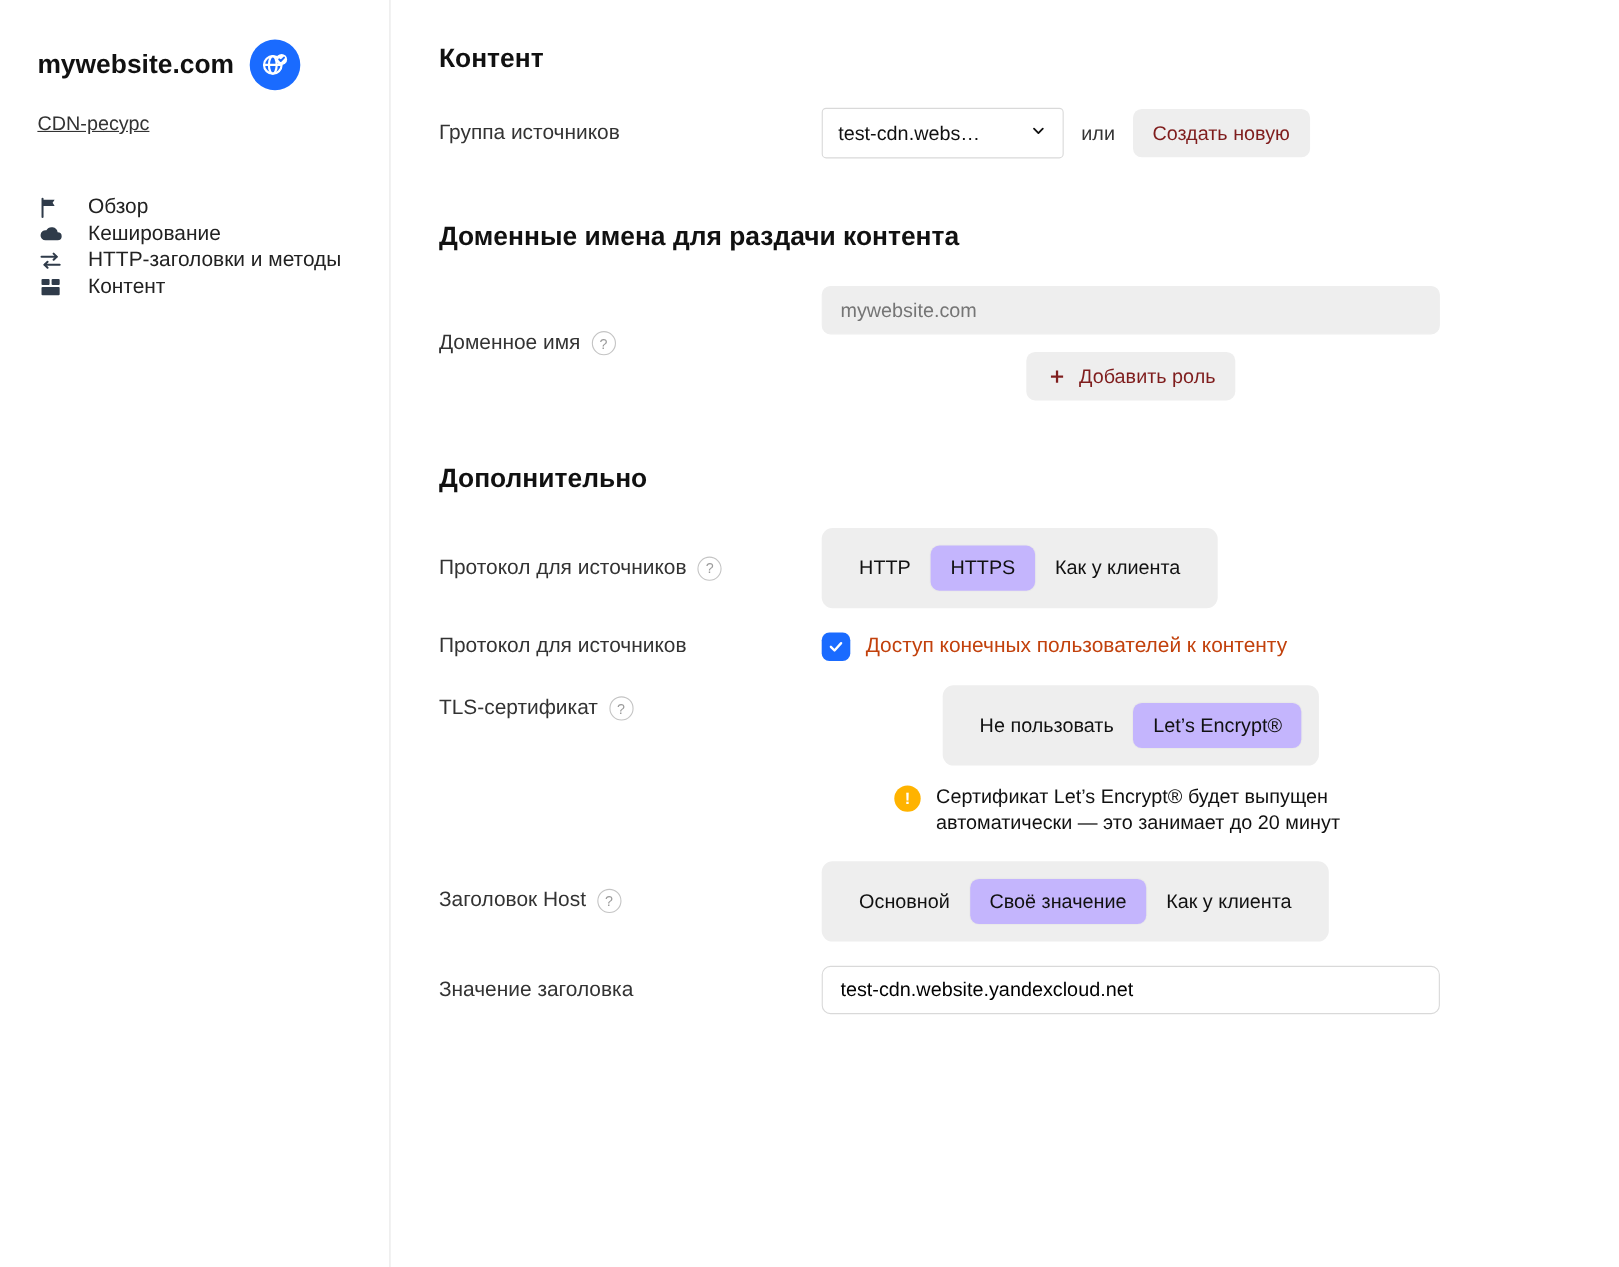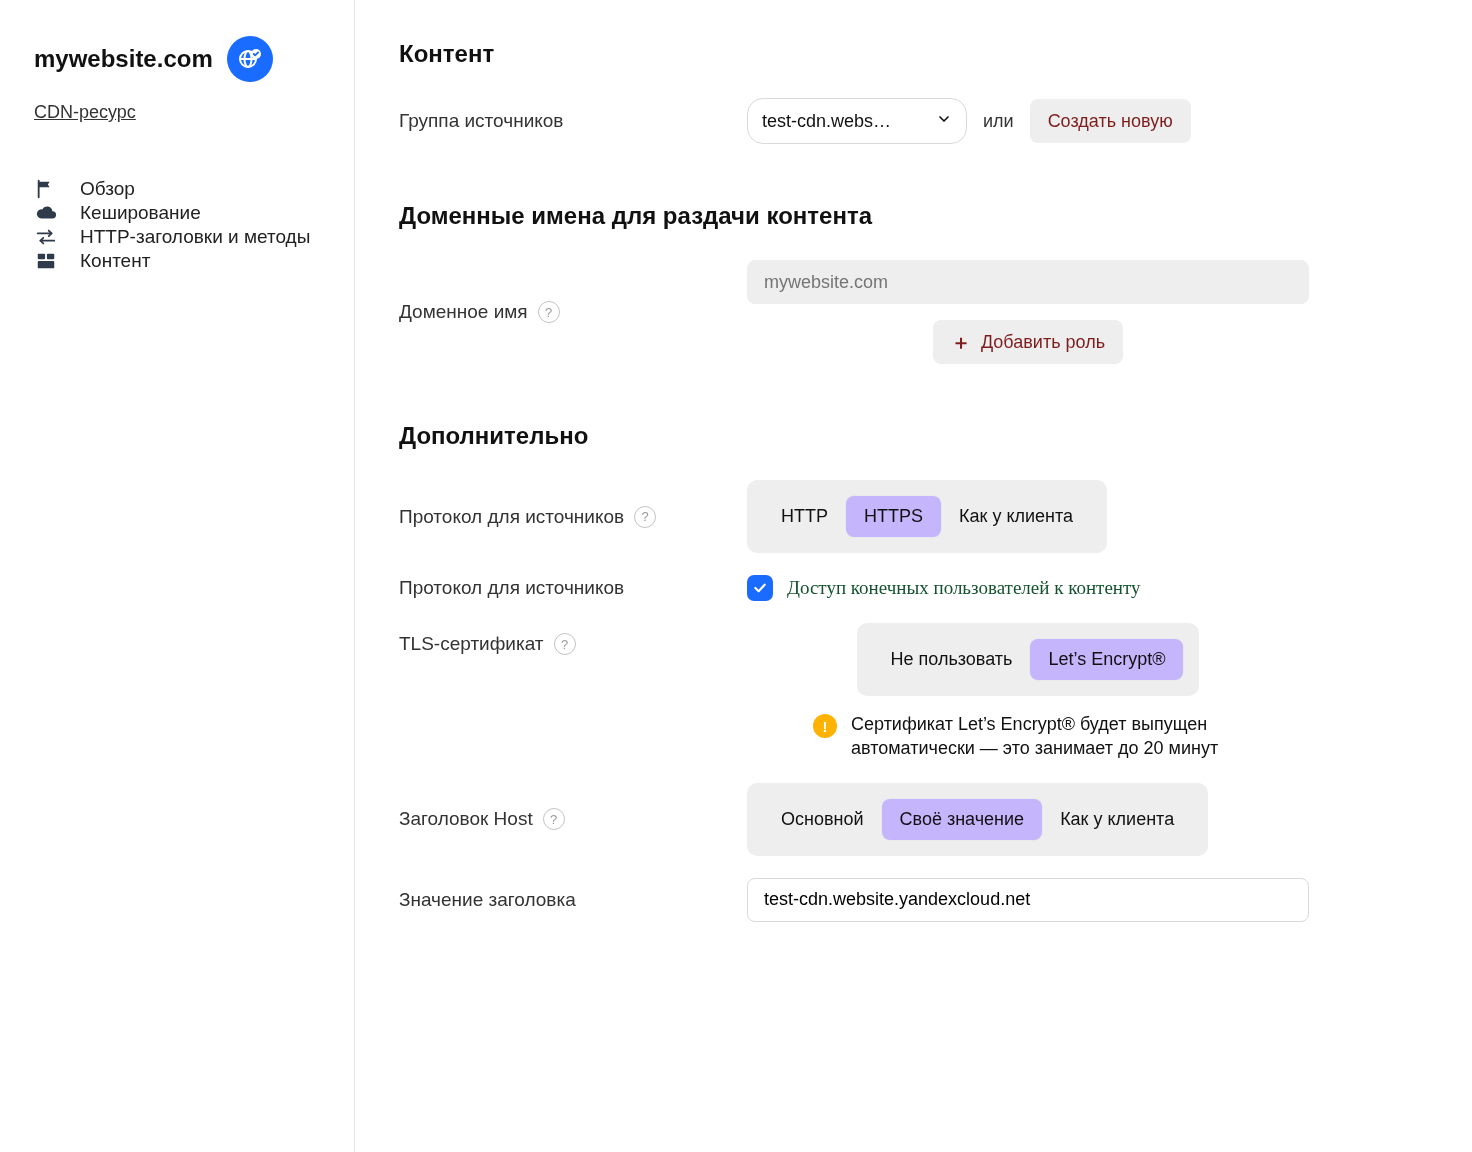--- a/index.html
+++ b/index.html
@@ -24,34 +24,34 @@
   .sb-nav{margin-top:54px;display:flex;flex-direction:column;}
   .sb-item{display:flex;align-items:center;gap:22px;font-size:19px;color:#222;cursor:pointer;}
   .sb-ico{width:24px;height:24px;display:flex;align-items:center;justify-content:center;color:var(--icon-dark);}
   
   .main{flex:1;padding:40px 46px 60px 44px;box-sizing:border-box;max-width:1000px;}
   h2.section{font-size:24px;font-weight:700;margin:0 0 30px 0;color:#111;}
   .row{display:flex;align-items:center;margin-bottom:22px;gap:18px;}
   .row .label{width:330px;font-size:19px;color:#333;display:flex;align-items:center;gap:10px;flex-shrink:0;}
   .row .control{flex:1;display:flex;align-items:center;gap:16px;flex-wrap:wrap;}
   .help{width:20px;height:20px;border-radius:50%;border:1.5px solid #c4c4c4;display:inline-flex;align-items:center;justify-content:center;font-size:13px;color:#9a9a9a;cursor:default;}
-  .select{height:44px;border:1px solid var(--border);border-radius:16px;display:flex;align-items:center;padding:0 14px;font-size:18px;color:#111;gap:14px;cursor:pointer;background:#fff;min-width:190px;}
+  .select{height:44px;border:1px solid var(--border);border-radius:4px;display:flex;align-items:center;padding:0 14px;font-size:18px;color:#111;gap:14px;cursor:pointer;background:#fff;min-width:190px;}
   .select .chev{margin-left:auto;}
   .or{font-size:18px;color:#333;}
   .btn{height:44px;padding:0 18px;border-radius:8px;background:var(--bg-subtle);border:none;font-size:18px;color:#7f1d1d;cursor:pointer;display:inline-flex;align-items:center;gap:10px;}
   .input{height:44px;border-radius:8px;border:1px solid var(--border);padding:0 16px;font-size:18px;width:100%;box-sizing:border-box;}
   .input.readonly{background:var(--bg-subtle);border:1px solid var(--bg-subtle);color:#8a8a8a;}
   .block{margin-bottom:58px;}
   .seg{display:inline-flex;background:var(--bg-subtle);border-radius:10px;padding:16px;gap:0;}
   .seg .opt{padding:10px 18px;font-size:18px;color:#111;border-radius:8px;cursor:pointer;white-space:nowrap;}
   .seg .opt.active{background:#c4b5fd;box-shadow:0 0 0 1px rgba(0,0,0,0.02);}
   .chk-row{display:flex;align-items:center;gap:14px;}
   .chk{width:26px;height:26px;border-radius:7px;background:var(--accent-deep);display:flex;align-items:center;justify-content:center;flex-shrink:0;cursor:pointer;}
   .chk svg{display:block;}
-  .chk-label{font-size:19px;color:#14532d;font-family:Liberation Serif, serif;}
+  .chk-label{font-size:19px;color:#c2410c;}
   .notice{display:flex;gap:14px;align-items:flex-start;max-width:430px;}
   .warn-ico{width:24px;height:24px;border-radius:50%;background:var(--warn);display:flex;align-items:center;justify-content:center;flex-shrink:0;margin-top:2px;}
   .notice-text{font-size:18px;color:#111;line-height:1.35;}
   .plus{font-size:20px;font-weight:700;line-height:0;}
   .ctl-col{display:flex;flex-direction:column;gap:22px;align-items:flex-start;width:100%;}
 </style>
 </head>
 <body>
 
 <div class="page">

